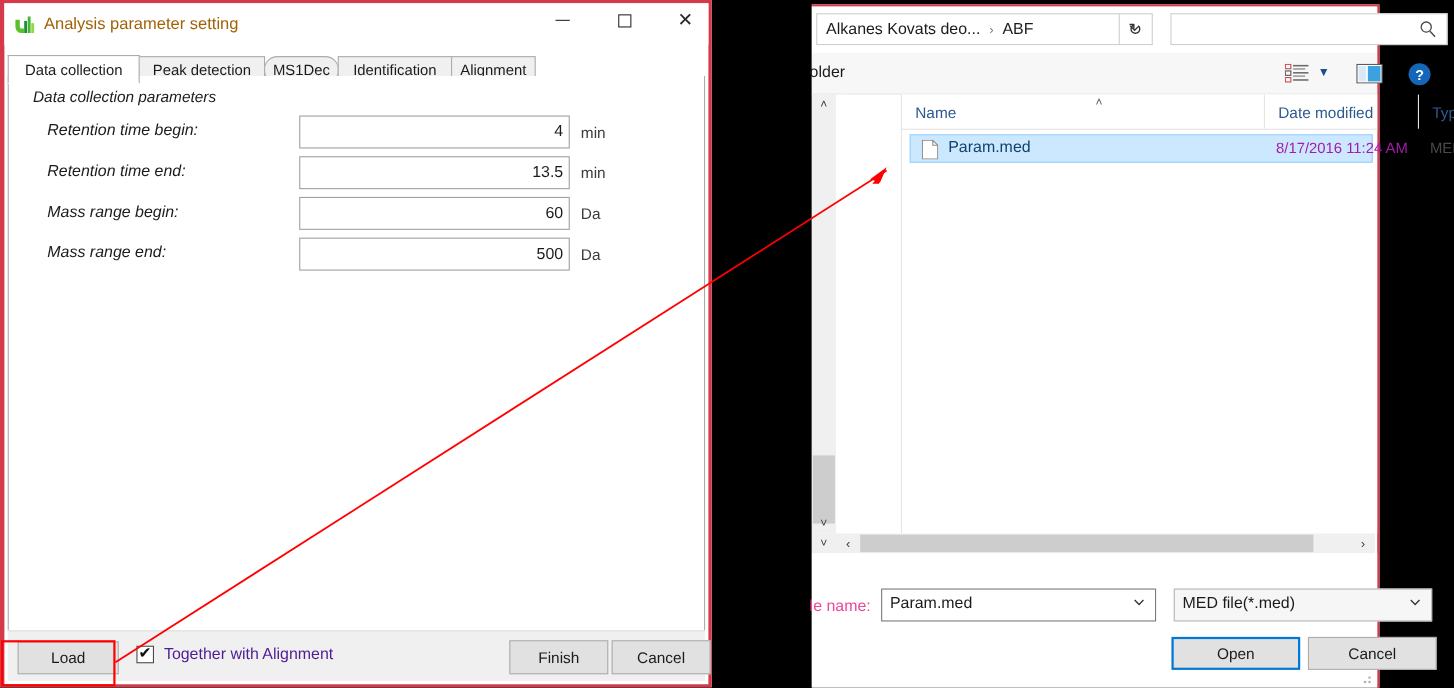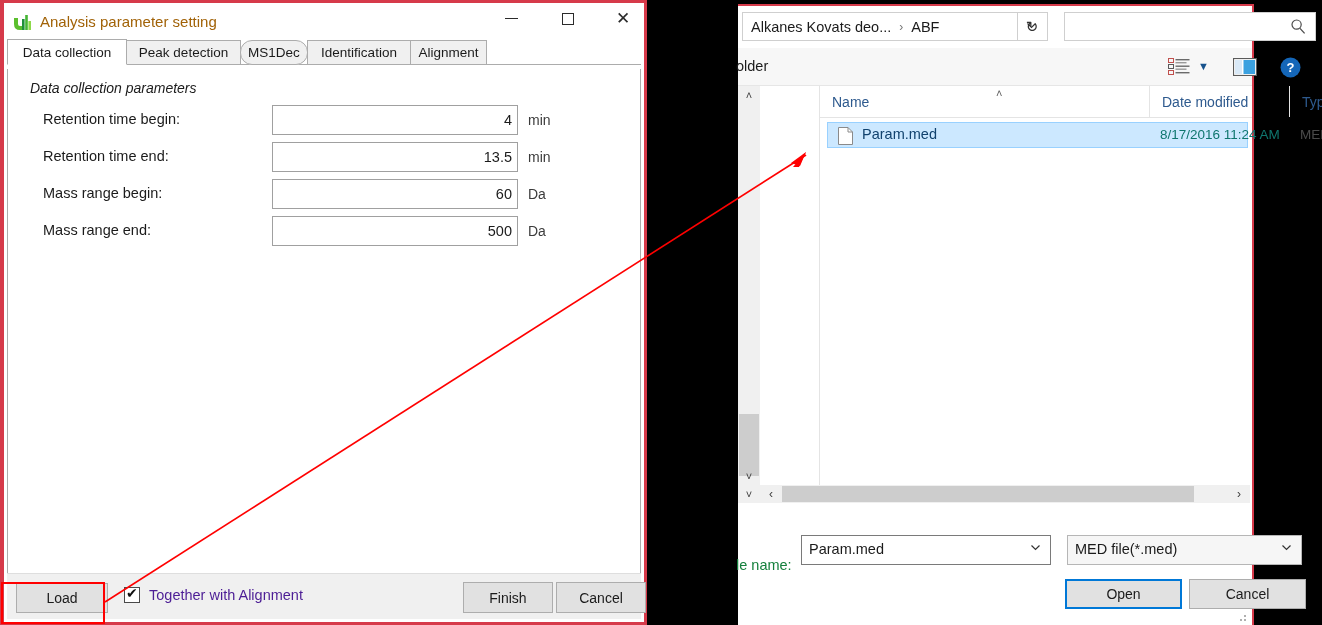--- a/index.html
+++ b/index.html
@@ -38,21 +38,21 @@
   }
   #wbtn-min { left: 484px; }
   #wbtn-max { left: 541px; }
   #wbtn-close { left: 596px; }
   .wb-min { width: 13px; height: 1px; background: #2b2b2b; }
   .wb-max { width: 12px; height: 12px; border: 1.3px solid #2b2b2b; }
   .wb-close { font-size: 17px; line-height: 1; font-weight: 300; }
 
   
   #param-tabs {
-    position: absolute; left: 3px; top: 37px; right: 3px; height: 25px;
+    position: absolute; left: 3px; top: 48px; right: 3px; height: 25px;
   }
   #tabs-underline {
     position: absolute; left: 0; bottom: 0; right: 0; height: 1px; background: #acacac;
   }
   .tab {
     position: absolute; top: 0; height: 25px;
     border: 1px solid #acacac;
     background: #f0f0f0;
     display: flex; align-items: center; justify-content: center;
     font-size: 13.5px; color: #1b1b1b;
@@ -74,21 +74,21 @@
     border-left: 1px solid #acacac;
     border-right: 1px solid #acacac;
   }
   #section-title {
     position: absolute; left: 22px; top: 11px;
     font-size: 14px; font-style: italic; color: #1b1b1b;
   }
   .frow { position: absolute; left: 0; right: 0; height: 30px; }
   .flabel {
     position: absolute; left: 35px; top: 6px;
-    font-size: 14.5px; color: #1b1b1b; white-space: nowrap;
+    font-size: 14.5px; color: #1b1b1b; white-space: nowrap; font-style: italic;
   }
   .finput {
     position: absolute; left: 264px; width: 246px; top: 0; height: 30px;
     border: 1px solid #a0a0a0;
     background: #ffffff;
     text-align: right;
     font-family: "Liberation Sans", sans-serif;
     font-size: 14.5px; color: #1b1b1b;
     padding: 0 5px 0 4px;
     outline: none;
@@ -246,21 +246,21 @@
   }
   #file-icon {
     position: absolute; left: 10px; top: 4px; width: 15px; height: 18px;
   }
   #file-name {
     position: absolute; left: 34px; top: 3px;
     font-size: 14.5px; color: #11426e; white-space: nowrap;
   }
   #file-date {
     position: absolute; left: 332px; top: 4px;
-    font-size: 13.5px; color: #0f766e; white-space: nowrap;
+    font-size: 13.5px; color: #a21caf; white-space: nowrap;
   }
   #file-type {
     position: absolute; left: 472px; top: 4px;
     font-size: 13.5px; color: #4a4a4a; white-space: nowrap;
   }
 
   
   #hscroll {
     position: absolute; left: 22px; right: 2px; bottom: 124px; height: 18px;
     background: #f0f0f0;
@@ -286,21 +286,21 @@
     font-size: 11px; color: #3c3c3c;
   }
 
   
   #fd-bottom {
     position: absolute; left: 0; right: 0; bottom: 0; height: 124px;
     background: #ffffff;
   }
   #fname-label {
     position: absolute; left: -2px; top: 40px;
-    font-size: 14.5px; color: #15803d; white-space: nowrap; margin-top: 14px;
+    font-size: 14.5px; color: #ec4899; white-space: nowrap;
   }
   #fname-combo {
     position: absolute; left: 63px; top: 32px; width: 250px; height: 30px;
     border: 1px solid #7a7a7a; background: #ffffff;
   }
   #fname-value {
     position: absolute; left: 7px; top: 5px;
     font-size: 14.5px; color: #1b1b1b;
   }
   #fname-chev {

